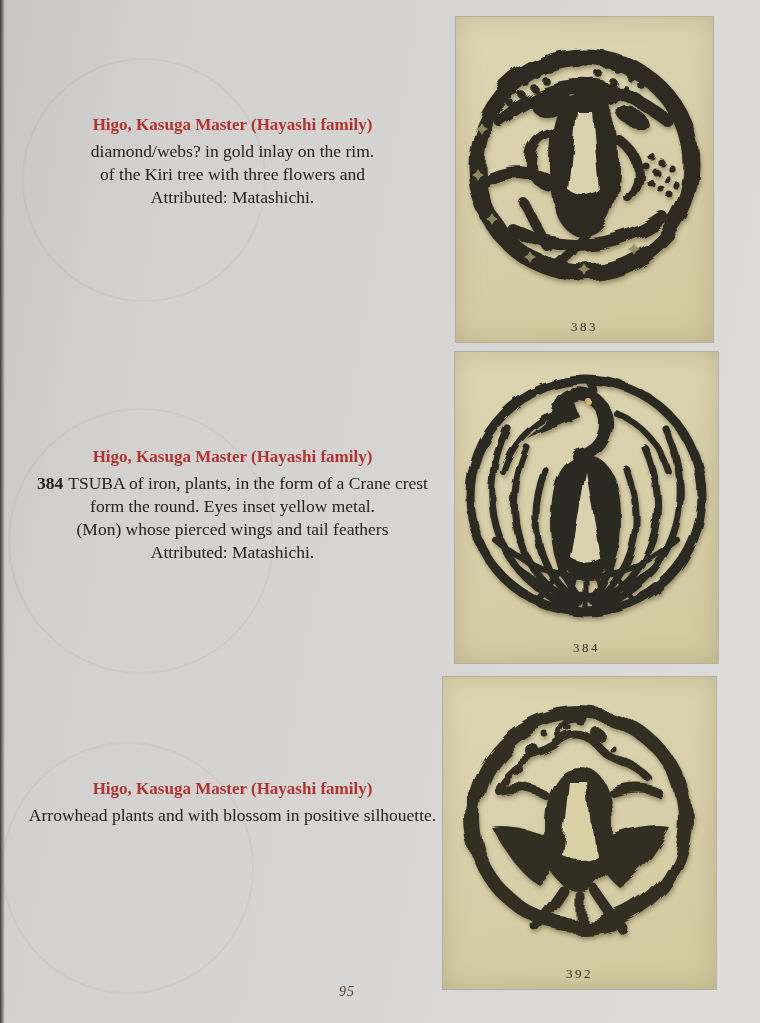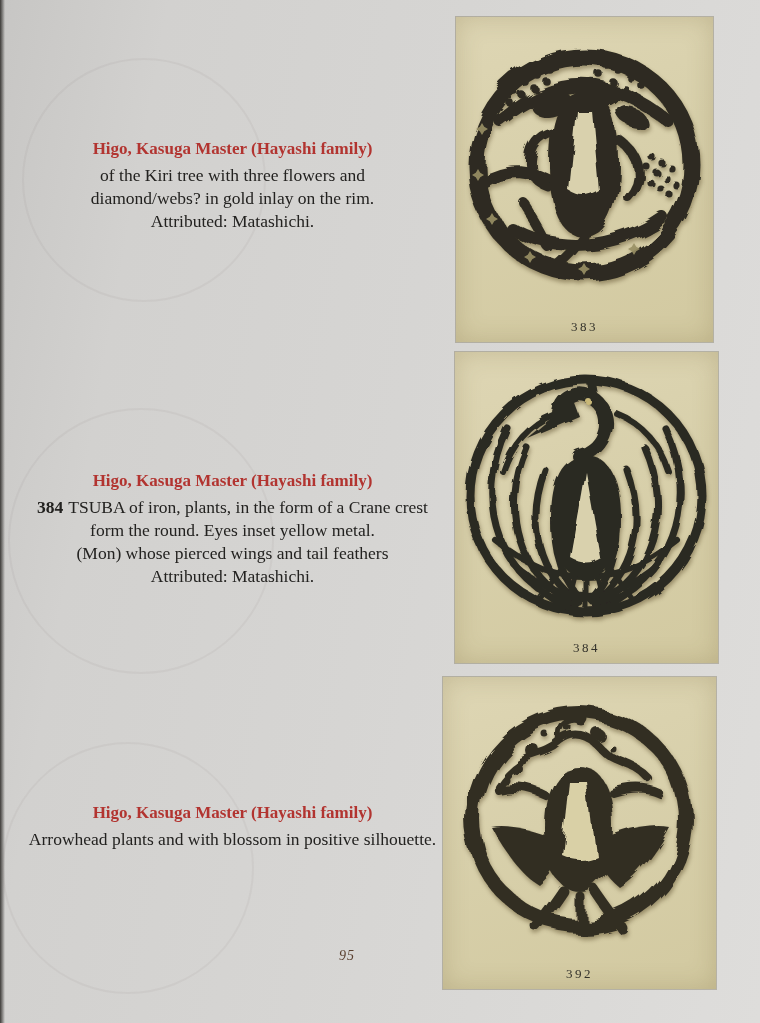--- a/index.html
+++ b/index.html
@@ -9,50 +9,50 @@
     font-family:"Liberation Serif", serif;
   }
   .edge-left{position:absolute;left:0;top:0;width:5px;height:100%;
     background:linear-gradient(to right,rgba(35,33,30,.85),rgba(35,33,30,0));}
   .ghost{position:absolute;border-radius:50%;border:2px solid rgba(95,90,80,.06);pointer-events:none;}
   .g1{left:22px;top:58px;width:240px;height:240px;}
   .g2{left:8px;top:408px;width:262px;height:262px;}
   .g3{left:2px;top:742px;width:248px;height:248px;}
 
   .entry{position:absolute;left:5px;width:455px;text-align:center;color:#232220;
-    font-size:17.5px;line-height:23px;z-index:2;margin-top:24px;}
+    font-size:17.5px;line-height:23px;z-index:2;}
   .entry h2{margin:0 0 3px 0;font-size:17px;line-height:24px;font-weight:bold;color:#b23430;}
   .entry p{margin:0;}
   .num{font-weight:bold;margin-right:5px;}
 
   .photo{position:absolute;margin:0;z-index:1;
     background:linear-gradient(160deg,#ded6b4 0%,#d8d0ab 45%,#d2c9a0 100%);
     box-shadow:0 0 0 1px rgba(110,100,70,.35), inset 0 0 26px rgba(105,88,40,.22);}
   .photo svg{display:block;}
   .photo figcaption{position:absolute;left:0;bottom:7px;width:100%;text-align:center;
     font-size:13px;letter-spacing:2.5px;color:#33312a;}
   .art{filter:drop-shadow(1px 3px 2px rgba(80,65,30,.45));}
 
-  .pageno{position:absolute;left:317px;top:948px;width:60px;text-align:center;
+  .pageno{position:absolute;left:317px;top:984px;width:60px;text-align:center;
     font-style:italic;font-size:14px;color:#5a4030;letter-spacing:1px;}
 </style>
 </head>
 <body>
 
 <div class="page">
 
   <div class="edge-left"></div>
   <div class="ghost g1"></div>
   <div class="ghost g2"></div>
   <div class="ghost g3"></div>
 
   <section class="entry" style="top:113px">
     <h2>Higo, Kasuga Master (Hayashi family)</h2>
+    <p>diamond/webs? in gold inlay on the rim.</p>
     <p>of the Kiri tree with three flowers and</p>
-    <p>diamond/webs? in gold inlay on the rim.</p>
     <p>Attributed: Matashichi.</p>
   </section>
 
   <section class="entry" style="top:445px">
     <h2>Higo, Kasuga Master (Hayashi family)</h2>
     <p><span class="num">384</span><span>TSUBA of iron, plants, in the form of a Crane crest</span></p>
     <p>form the round. Eyes inset yellow metal.</p>
     <p>(Mon) whose pierced wings and tail feathers</p>
     <p>Attributed: Matashichi.</p>
   </section>

